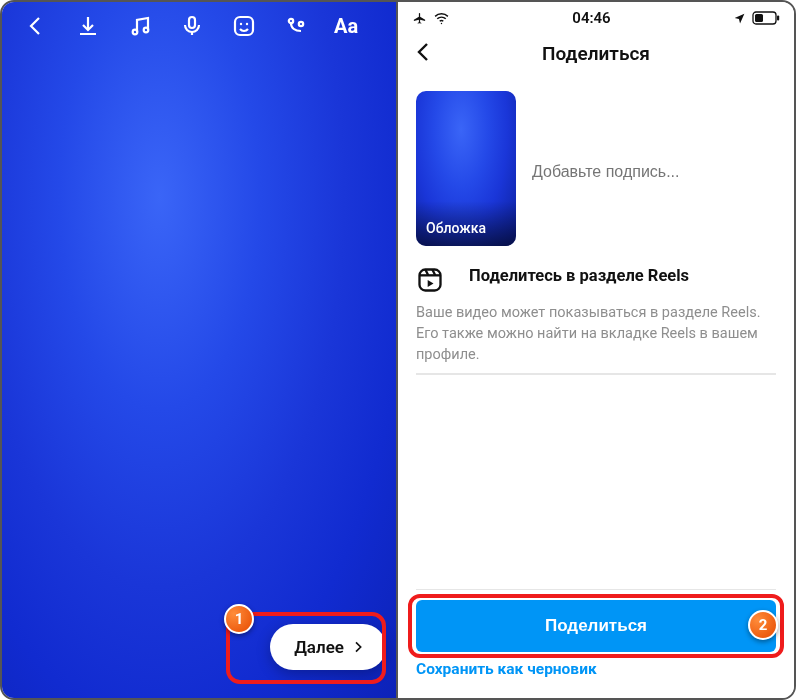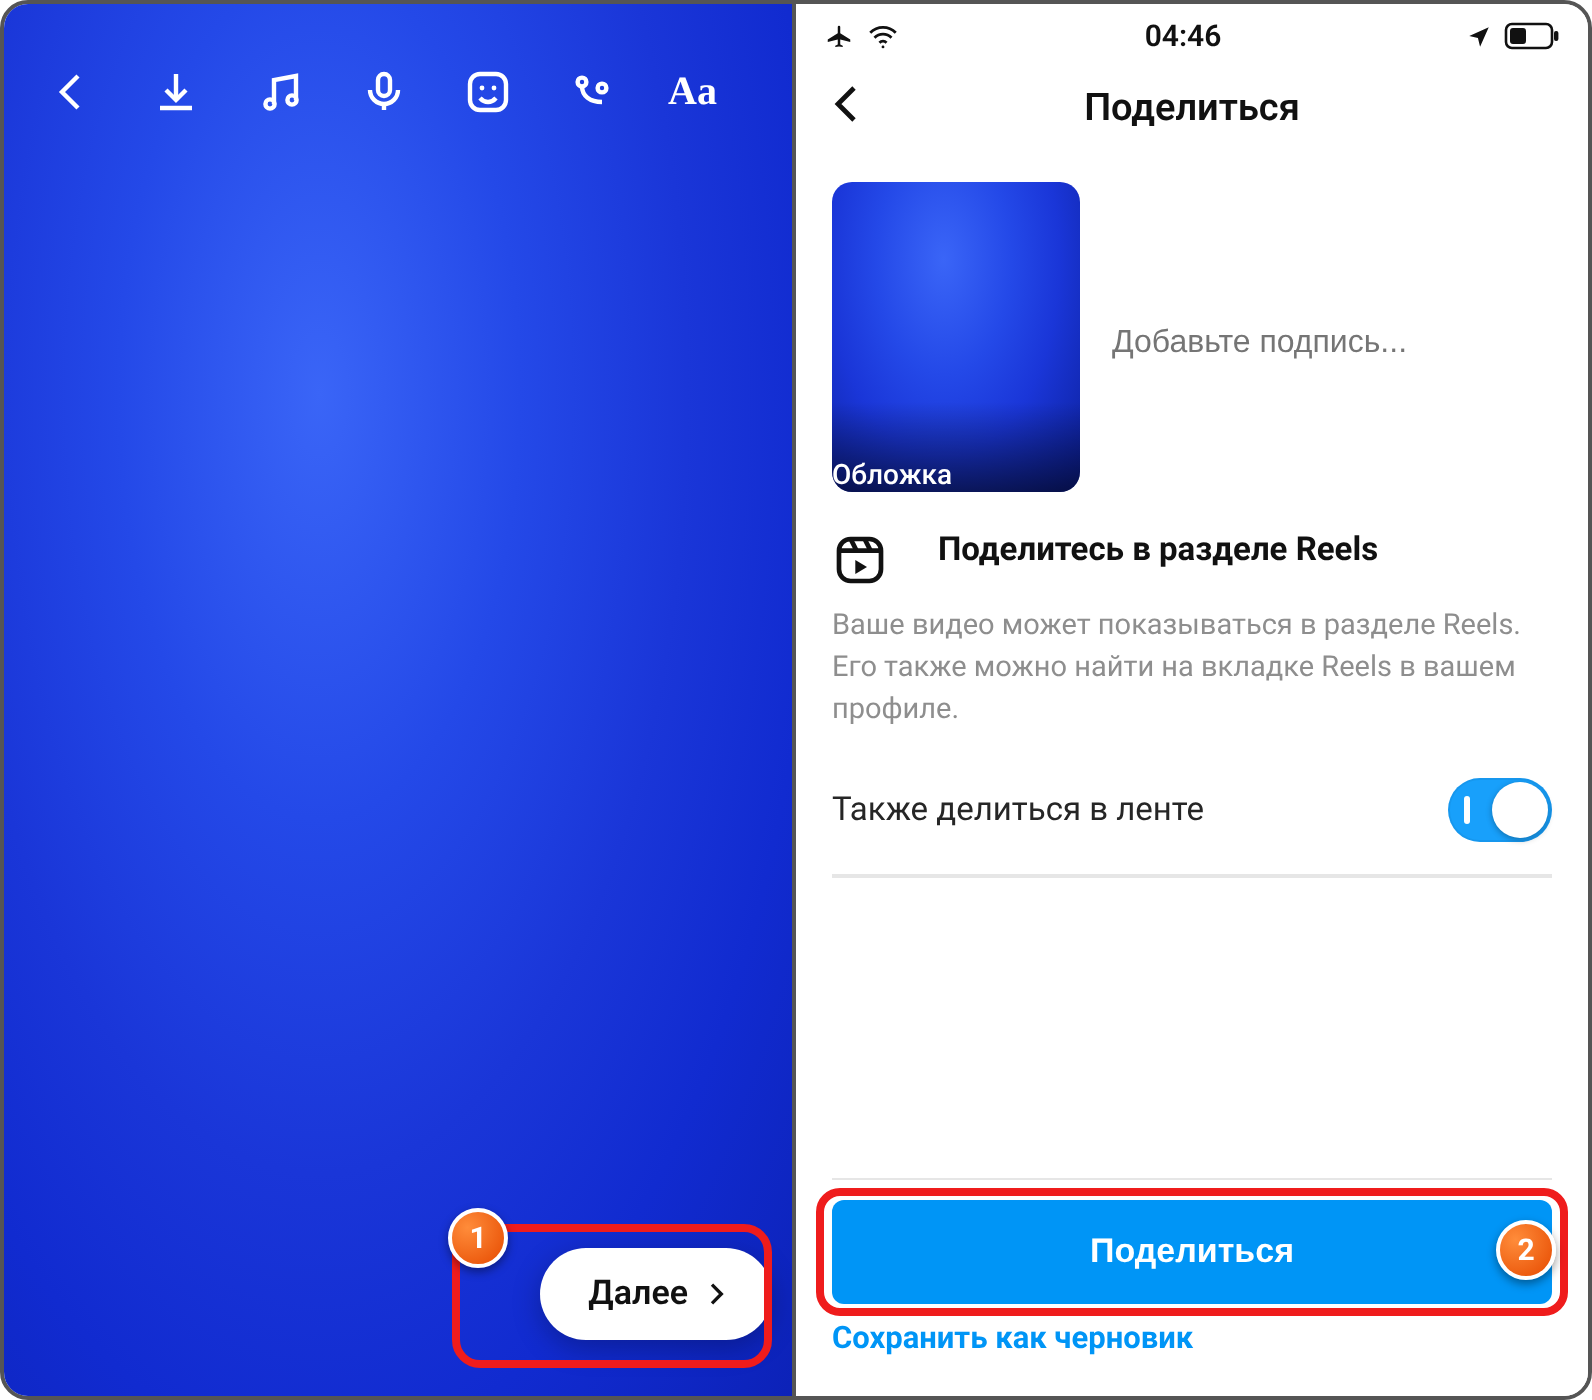--- a/index.html
+++ b/index.html
@@ -33,23 +33,22 @@
     background: #fff;
     border-left: 2px solid #555;
     display: flex;
     flex-direction: column;
   }
   
   .editor-toolbar {
     display: flex;
     align-items: center;
     gap: 24px;
-    padding: 30px 20px 0 20px;
+    padding: 10px 20px 0 20px;
     color: #fff;
-    font-family: Liberation Serif, serif;
   }
   .tb-icon {
     width: 28px;
     height: 28px;
     display: flex;
     align-items: center;
     justify-content: center;
     cursor: pointer;
   }
   .tb-icon svg { stroke: #fff; fill: none; stroke-width: 2.2; }
@@ -144,26 +143,27 @@
     font-weight: 600;
     color: #111;
   }
 
   .caption-row {
     display: flex;
     padding: 10px 18px 2px 18px;
     gap: 16px;
   }
   .cover-thumb {
-    width: 124px;
+    width: 100px;
     height: 155px;
     border-radius: 10px;
     background: radial-gradient(ellipse at 45% 25%, #3a65f7 0%, #2449e8 35%, #1a36d8 60%, #0c1f9a 100%);
     display: flex;
     align-items: flex-end;
+    padding: 10px;
     position: relative;
     cursor: pointer;
   }
   .cover-thumb::after{
     content:"";
     position:absolute;
     left:0;right:0;bottom:0;
     height:45px;
     background:linear-gradient(to top, rgba(0,0,0,0.55), transparent);
     border-radius:0 0 10px 10px;
@@ -406,26 +406,20 @@
               <path d="M8 3l2.5 5"></path>
               <path d="M14 3l2.5 5"></path>
               <path d="M10 12l5 3-5 3z" fill="#111" stroke="none"></path>
             </svg>
         </div>
         <div class="reels-title">Поделитесь в разделе Reels</div>
       </div>
       <div class="reels-desc">Ваше видео может показываться в разделе Reels. Его также можно найти на вкладке Reels в вашем профиле.</div>
     </div>
 
-    <div class="option-row">
-      <span>Также делиться в ленте</span>
-      <div class="toggle">
-          <span class="toggle-tick"></span>
-        </div>
-    </div>
     <div class="divider"></div>
 
     <div class="divider"></div>
 
     <div style="flex:1"></div>
     <div class="cut-divider"></div>
 
     <div class="bottom-area">
       <button class="share-btn">Поделиться</button>
       <div class="highlight-2"></div>

